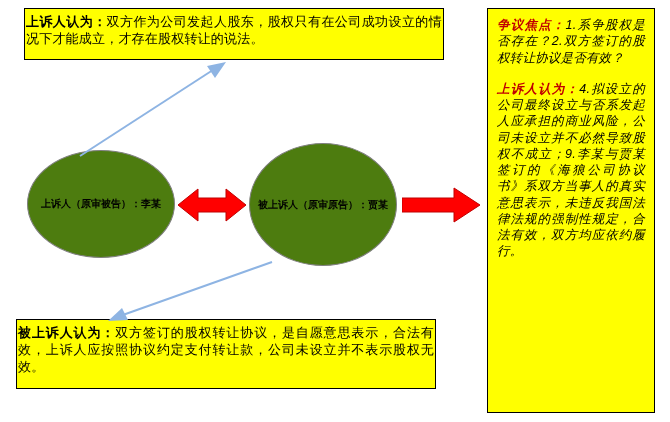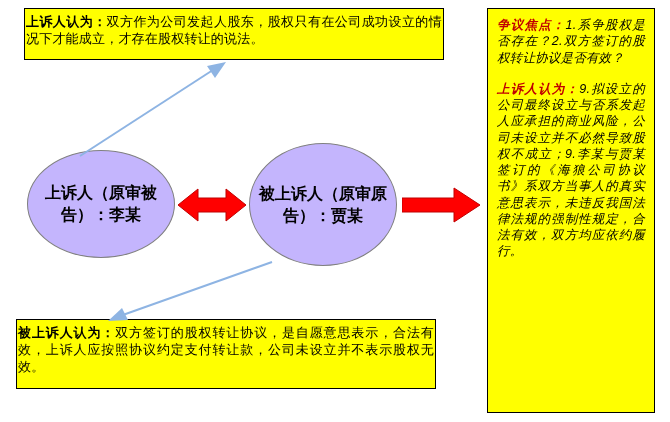--- a/index.html
+++ b/index.html
@@ -70,30 +70,30 @@
     margin: 4px;
     font-style: italic;
   }
   #box-analysis .gap {
     height: 7px;
   }
 
   
   .ellipse {
     position: absolute;
-    background: #c4b5fd;
+    background: #4d7c0f;
     border: 1px solid #808080;
     border-radius: 50%;
     box-sizing: border-box;
     display: flex;
     align-items: center;
     justify-content: center;
     text-align: center;
     font-weight: bold;
-    font-size: 16px;
+    font-size: 10px;
     line-height: 1.35;
     color: #000000;
   }
   #ellipse-appellant {
     left: 27px;
     top: 150px;
     width: 148px;
     height: 108px;
   }
   #ellipse-appellee {
@@ -149,21 +149,21 @@
   <div class="box" id="box-appellee-claim">
     <span class="lbl">被上诉人认为：</span><span>双方签订的股权转让协议，是自愿意思表示，合法有效，上诉人应按照协议约定支付转让款，公司未设立并不表示股权无效。</span>
   </div>
 
   <div class="box" id="box-analysis">
     <div class="blk">
       <span class="lbl-red">争议焦点：</span><span>1.系争股权是否存在？2.双方签订的股权转让协议是否有效？</span>
     </div>
     <div class="gap"></div>
     <div class="blk">
-      <span class="lbl-red">上诉人认为：</span><span>9.拟设立的公司最终设立与否系发起人应承担的商业风险，公司未设立并不必然导致股权不成立；</span><span>9.李某与贾某签订的《海狼公司协议书》系双方当事人的真实意思表示，未违反我国法律法规的强制性规定，合法有效，双方均应依约履行。</span>
+      <span class="lbl-red">上诉人认为：</span><span>4.拟设立的公司最终设立与否系发起人应承担的商业风险，公司未设立并不必然导致股权不成立；</span><span>9.李某与贾某签订的《海狼公司协议书》系双方当事人的真实意思表示，未违反我国法律法规的强制性规定，合法有效，双方均应依约履行。</span>
     </div>
   </div>
 
   <div class="ellipse" id="ellipse-appellant">
     <span>上诉人（原审被告）：李某</span>
   </div>
 
   <div class="ellipse" id="ellipse-appellee">
     <span>被上诉人（原审原告）：贾某</span>
   </div>

